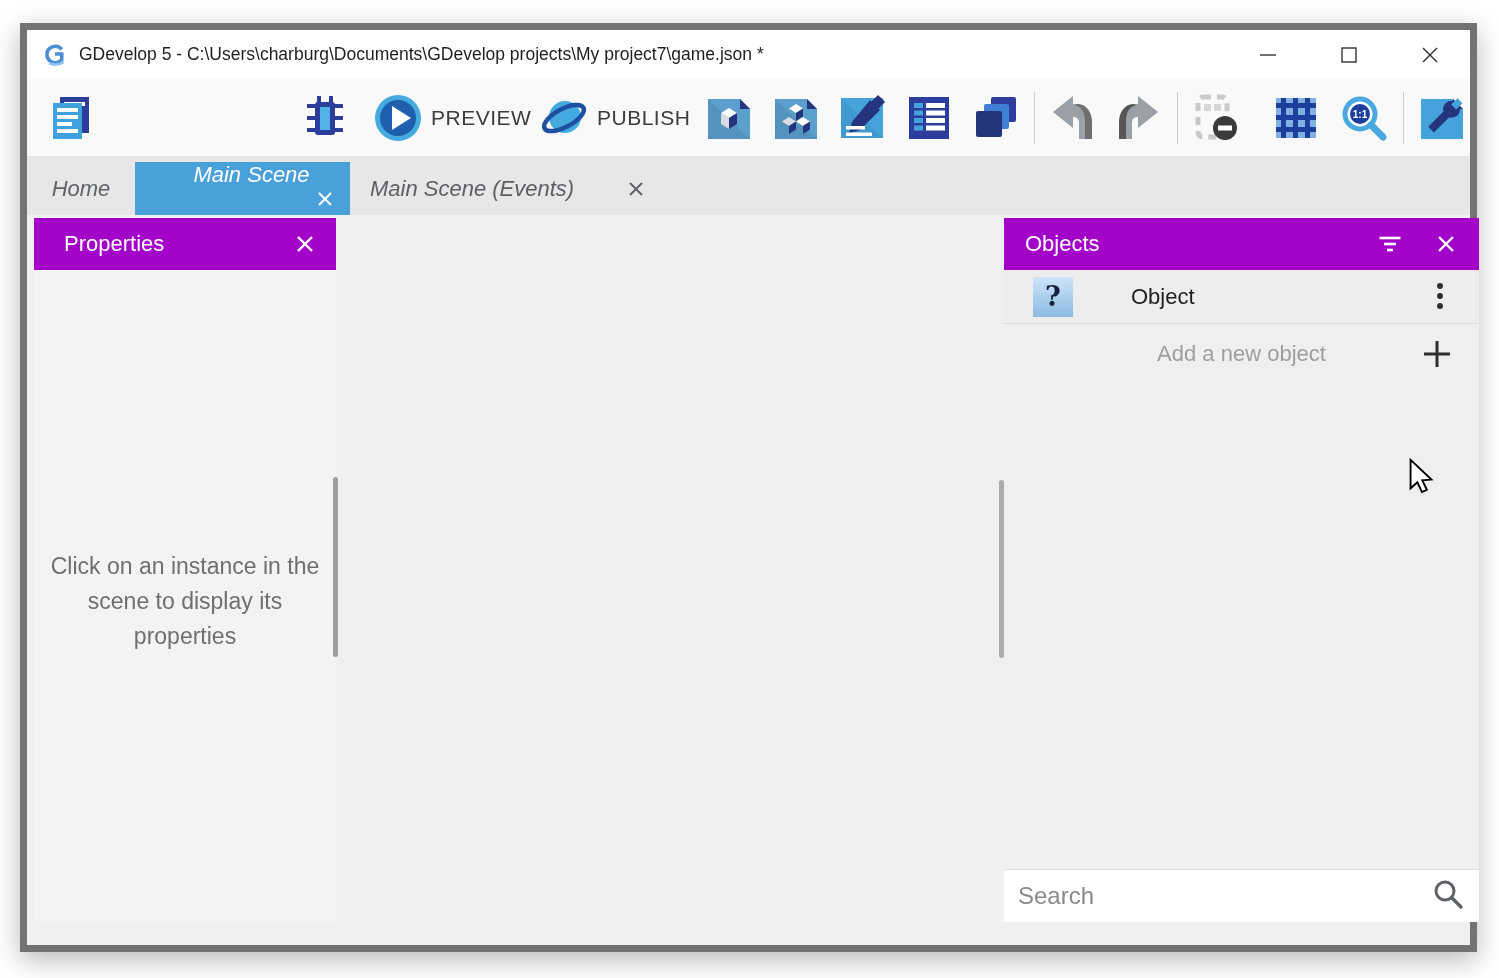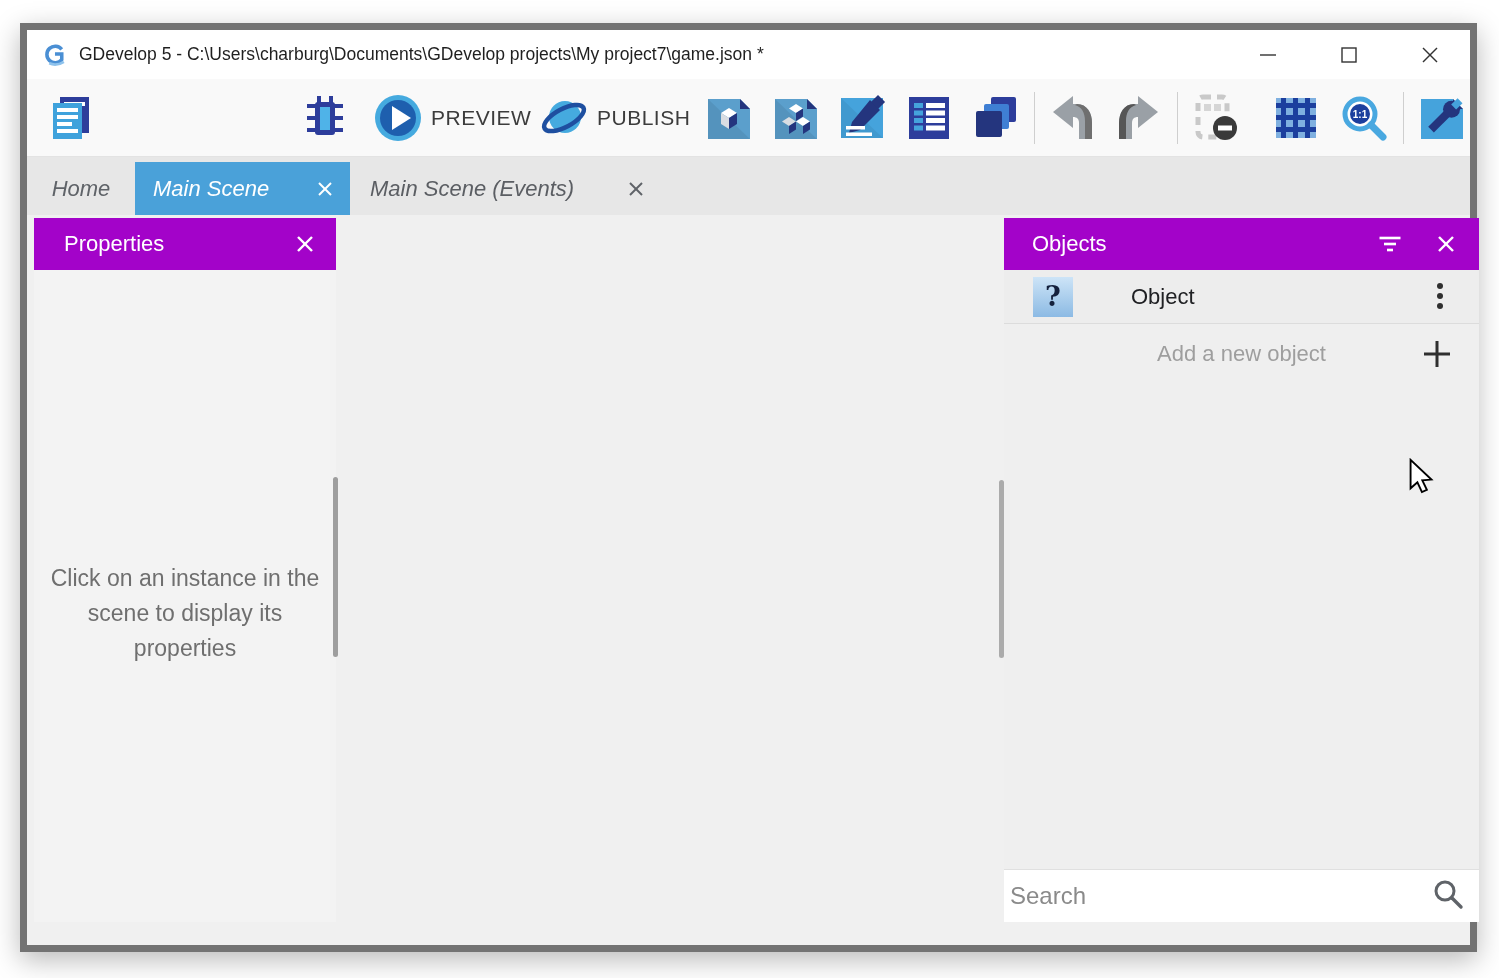--- a/index.html
+++ b/index.html
@@ -24,35 +24,35 @@
   .toolbar { position:relative; height:78px; background:#f9f9f9; border-bottom:1px solid #e3e3e3; }
   .tbtn { position:absolute; top:14px; height:50px; display:flex; align-items:center; gap:8px; }
   .tbtn svg { width:50px; height:50px; }
   .tool-label { font-size:21px; color:#3c3c3c; letter-spacing:.5px; white-space:nowrap; }
   .tsep { position:absolute; top:13px; width:1px; height:52px; background:#cfcfcf; }
 
   
   .tabbar { height:58px; background:#e7e7e7; display:flex; align-items:flex-end; }
   .tab { height:53px; display:flex; align-items:center; font-size:22px;font-style:italic; }
   .tab-home { width:108px; justify-content:center; color:#5f6368; }
-  .tab-active { width:215px; background:#4aa1d9; color:#ffffff; padding-left:18px; }
+  .tab-active { width:215px; background:#4aa1d9; color:#ffffff; padding-left:18px;flex-direction:column; }
   .tab-events { width:313px; color:#5b5e63; padding-left:20px; }
   .tab-close { margin-left:auto; margin-right:14px; width:22px; height:22px;
                display:flex; align-items:center; justify-content:center; }
 
   
   .content { position:relative; height:709px; background:#f0f0f0; }
   .panel { position:absolute; top:3px; height:704px; background:#f3f3f3; }
   .panel-header { height:52px; background:#a303c9; color:#ffffff; display:flex; align-items:center; font-size:22px; }
   .icon-btn { width:30px; height:30px; display:flex; align-items:center; justify-content:center; }
 
   .props-panel { left:7px; width:302px; }
   .props-empty { position:absolute; top:331px; left:0; right:0; text-align:center;
                  font-size:23px; line-height:35px; color:#6f6f6f; }
-  .props-empty span { display:block; width:280px; margin:12px auto; }
+  .props-empty span { display:block; width:280px; margin:0 auto; }
 
   .canvas-area { position:absolute; left:312px; top:3px; width:659px; height:704px; background:#d0d0d0; }
   .cline { position:absolute; background:#4aa1d9; }
   .cline-light { position:absolute; background:#a9c9e2; }
   .handle-top { position:absolute; left:345px; top:5px; width:22px; height:11px;
                 border-radius:0 0 11px 11px; background:#4aa1d9; }
   .handle-left { position:absolute; left:-7px; top:364px; width:19px; height:19px;
                  border-radius:50%; background:#4aa1d9; }
   .coord-badge { position:absolute; left:0; bottom:0; background:#4b4b4b; color:#cccccc;
                  font-size:26px; font-weight:bold; padding:6px 13px 8px 11px;
@@ -66,21 +66,21 @@
                display:flex; align-items:center; justify-content:center;
                font-family:"DejaVu Serif", serif; font-weight:800; font-size:27px; color:#14213d; }
   .obj-label { margin-left:58px; font-size:22px; color:#202124; }
   .add-row { height:60px; display:flex; align-items:center; justify-content:center;
              position:relative; background:#efefef; }
   .add-label { font-size:22px; color:#9e9e9e; }
   .add-plus { position:absolute; right:26px; top:14px; }
   .search-row { position:absolute; left:0; right:0; bottom:0; height:53px; background:#ffffff;
                 border-top:1px solid #e0e0e0; display:flex; align-items:center; }
   .search-input { flex:1; border:none; outline:none; background:transparent;
-                  font-size:24px; color:#333; padding-left:6px; font-family:"Liberation Sans",sans-serif; }
+                  font-size:24px; color:#333; padding-left:14px; font-family:"Liberation Sans",sans-serif; }
   .search-input::placeholder { color:#8a8a8a; }
   .search-icon-wrap { margin-right:14px; }
 
   .cursor { position:absolute; left:1408px; top:458px; z-index:50; }
 </style>
 </head>
 <body>
 
 <div class="window">
 
@@ -325,21 +325,21 @@
         <span>Click on an instance in the scene to display its properties</span>
       </div>
     </div>
 
 
     <div class="vthumb" style="left:306px;top:262px;height:180px"></div>
     <div class="vthumb" style="left:972px;top:265px;height:178px;background:#ababab"></div>
 
     <div class="panel objects-panel">
       <div class="panel-header">
-        <span style="padding-left:28px">Objects</span>
+        <span style="padding-left:21px">Objects</span>
         <span class="icon-btn" style="margin-left:auto">
           <svg width="30" height="24" viewBox="0 0 40 30">
             <line x1="6" y1="7" x2="34" y2="7" stroke="#ffffff" stroke-width="3.5"></line>
             <line x1="12" y1="15" x2="28" y2="15" stroke="#ffffff" stroke-width="3.5"></line>
             <line x1="16" y1="23" x2="24" y2="23" stroke="#ffffff" stroke-width="3.5"></line>
           </svg>
         </span>
         <span class="icon-btn" style="margin-left:26px;margin-right:18px">
           <svg width="20" height="20" viewBox="0 0 20 20">
             <line x1="3" y1="3" x2="17" y2="17" stroke="#ffffff" stroke-width="2.4"></line>

